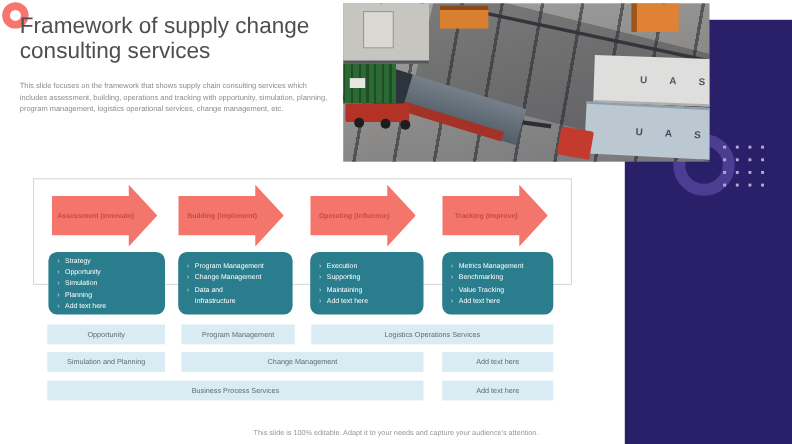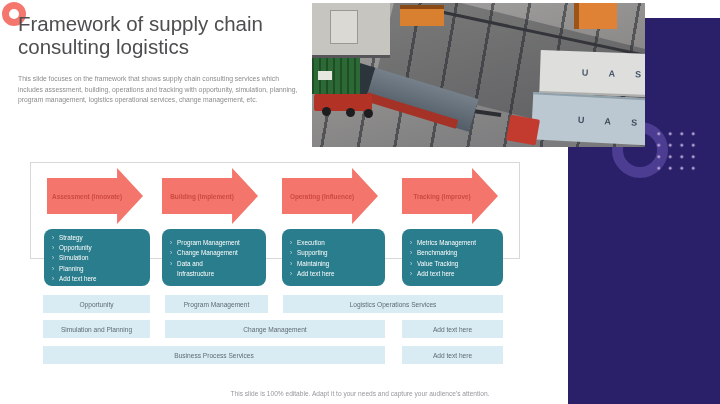--- a/index.html
+++ b/index.html
@@ -107,21 +107,21 @@
 </head>
 <body>
 
 <div class="slide">
 
   <div class="band"></div>
   <div class="ring"></div>
   <div class="dots"></div>
 
   <div class="donut"></div>
-  <div class="title">Framework of supply chain consulting logistics</div>
+  <div class="title">Framework of supply change consulting services</div>
   <div class="desc">This slide focuses on the framework that shows supply chain consulting services which includes assessment, building, operations and tracking with opportunity,  simulation, planning, program management, logistics operational services, change management, etc.</div>
 
   <div class="photo">
     <div class="ph-shadow"></div>
     <div class="ph-building"></div>
     <div class="ph-shed"></div>
     <div class="ph-rail"></div>
     <div class="ph-rail2"></div>
     <div class="ph-orangeA"></div>
     <div class="ph-orangeB"></div>

